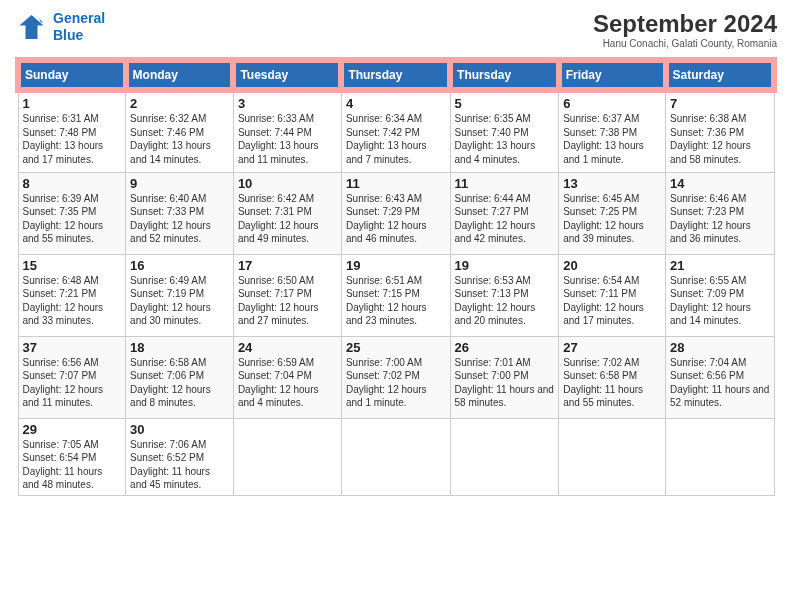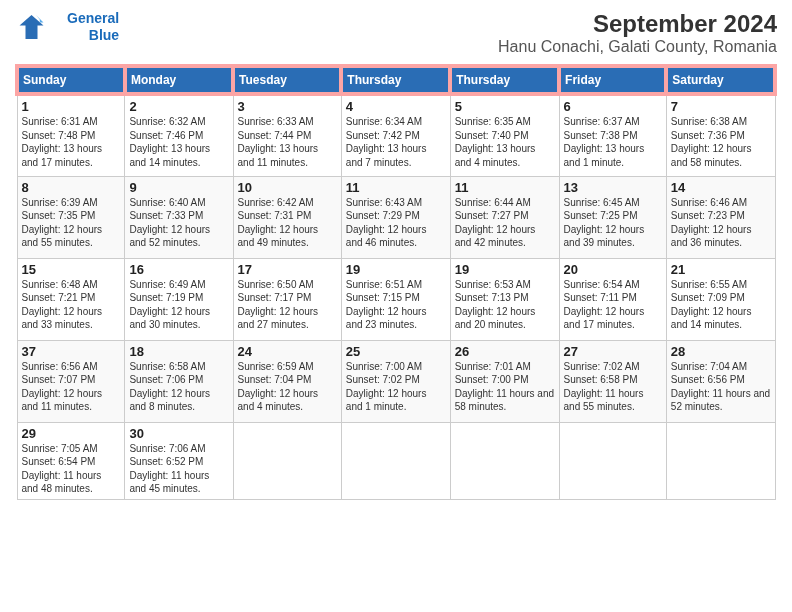--- a/index.html
+++ b/index.html
@@ -18,22 +18,21 @@
     }
     .header {
       display: flex;
       justify-content: space-between;
       align-items: flex-start;
       margin-bottom: 8px;
     }
     .logo {
       display: flex;
       align-items: center;
-      gap: 22px;
-      text-align: right;
+      gap: 8px;
     }
     .logo-text {
       font-size: 14px;
       line-height: 1.2;
       color: #333;
     }
     .logo-text span {
       color: #1a6bba;
       font-weight: bold;
     }
@@ -43,36 +42,36 @@
     }
     .title-block {
       text-align: right;
     }
     .month-title {
       font-size: 24px;
       font-weight: bold;
       color: #333;
     }
     .subtitle {
-      font-size: 16px;
+      font-size: 10px;
       color: #555;
     }
     .calendar {
       width: 100%;
       border-collapse: collapse;
       font-size: 10px;
     }
     .calendar th {
       background: #2a6db5;
       color: #fff;
       padding: 5px 4px;
       text-align: left;
       font-size: 12px;
       font-weight: bold;
-      border: 4px solid #fca5a5;
+      border: 6px solid #fca5a5;
     }
     .calendar td {
       border: 1px solid #ccc;
       padding: 3px 4px;
       vertical-align: top;
       width: 113px;
       height: 82px;
       background: #fff;
     }
     .calendar tr:last-child td {

